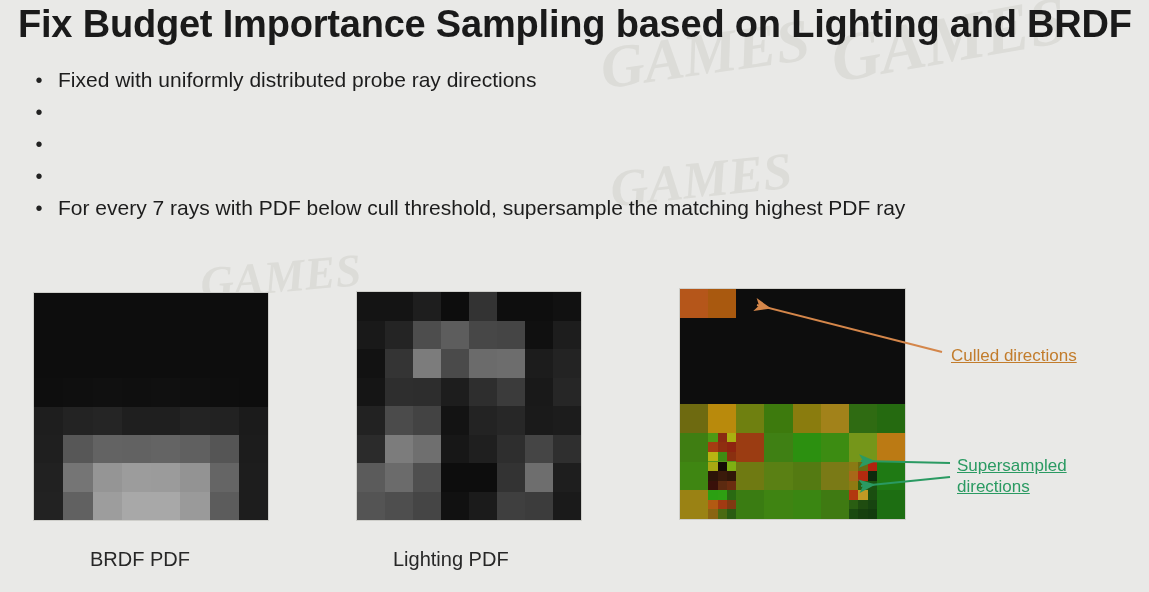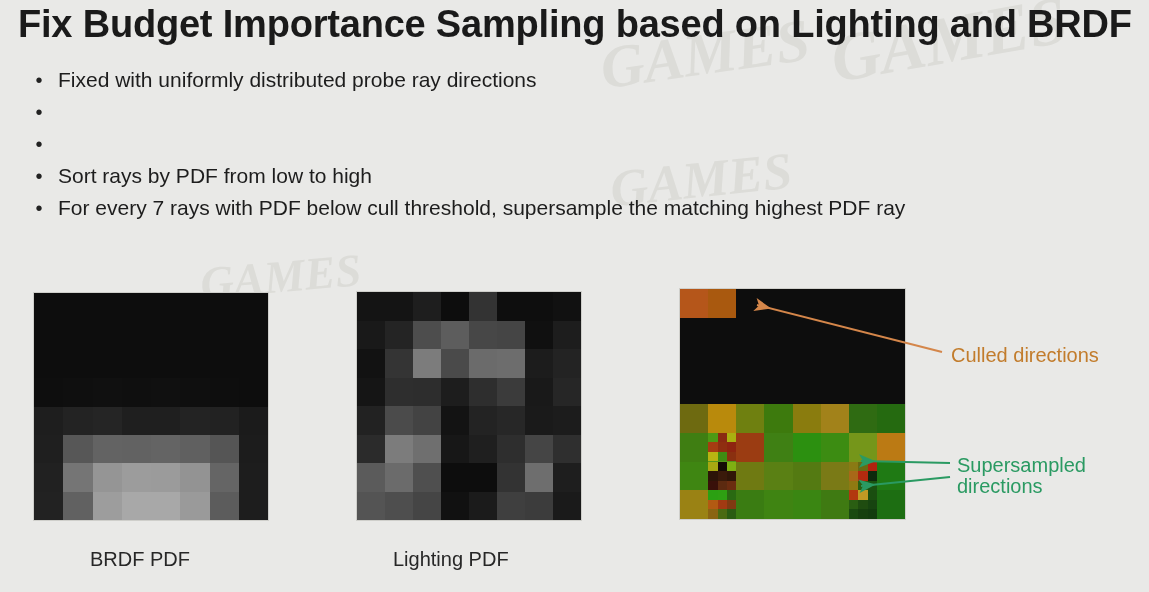--- a/index.html
+++ b/index.html
@@ -100,23 +100,24 @@
     font-size:20px;
     color:#272727;
     white-space:nowrap;
   }
   #caption-brdf{left:90px;top:548px;}
   #caption-lighting{left:393px;top:548px;}
 
   
   .anno-label{
     position:absolute;
-    font-size:20px;
+    font-size:17px;
     line-height:21px;
     white-space:nowrap;
+    text-decoration:underline;
   }
   #label-culled{left:951px;top:345px;color:#c27c2c;}
   #label-supersampled{left:957px;top:455px;color:#2a9a62;}
 
   #anno-svg{
     position:absolute;left:0;top:0;
     width:1149px;height:592px;
     pointer-events:none;
   }
 </style>
@@ -137,21 +138,20 @@
       <div class="bullet-text">Fixed with uniformly distributed probe ray directions</div>
     </div>
     <div class="bullet-row">
       <div class="bullet-dot">•</div>
     </div>
     <div class="bullet-row">
       <div class="bullet-dot">•</div>
     </div>
     <div class="bullet-row">
       <div class="bullet-dot">•</div>
-      <div class="bullet-text">Sort rays by PDF from low to high</div>
     </div>
     <div class="bullet-row">
       <div class="bullet-dot">•</div>
       <div class="bullet-text">For every 7 rays with PDF below cull threshold, supersample the matching highest PDF ray</div>
     </div>
   </div>
 
 <div class="panel" id="panel-brdf">
   <div class="grid-img" id="brdf-grid">
       <div class="cell" style="background: rgb(13, 13, 13);"></div>

